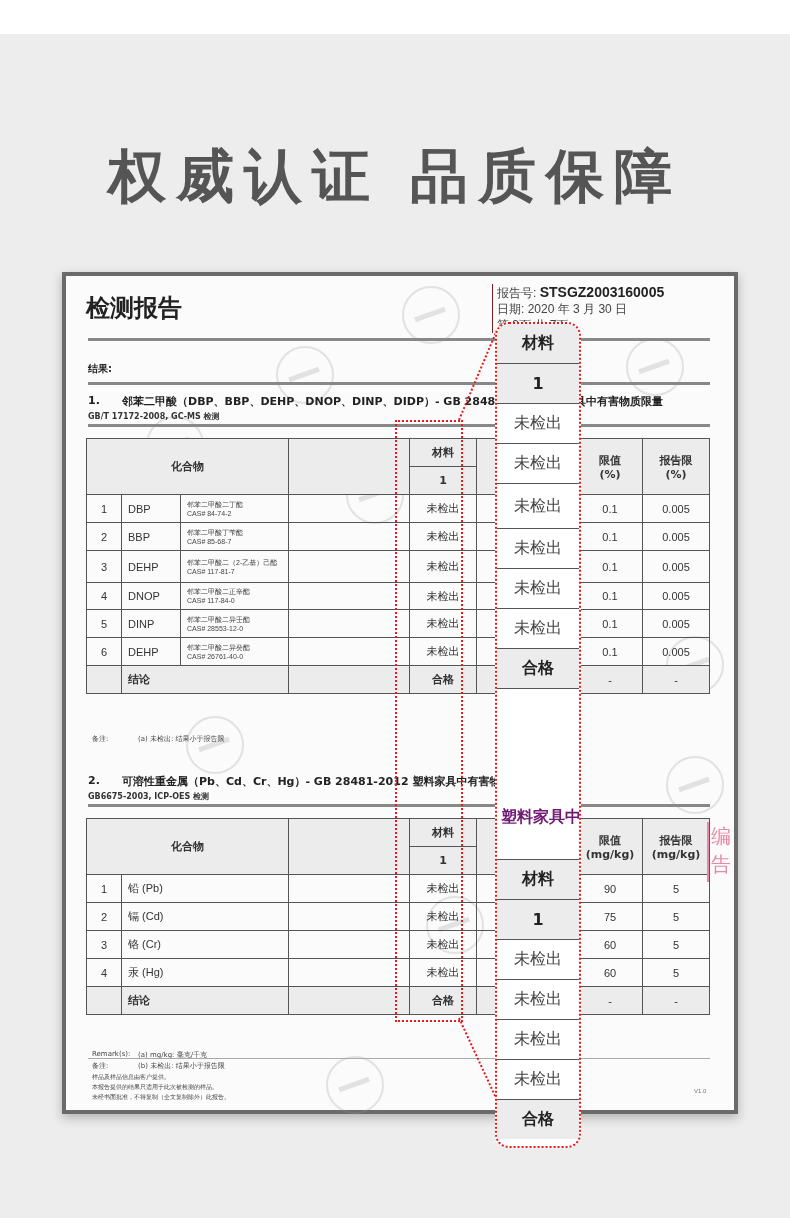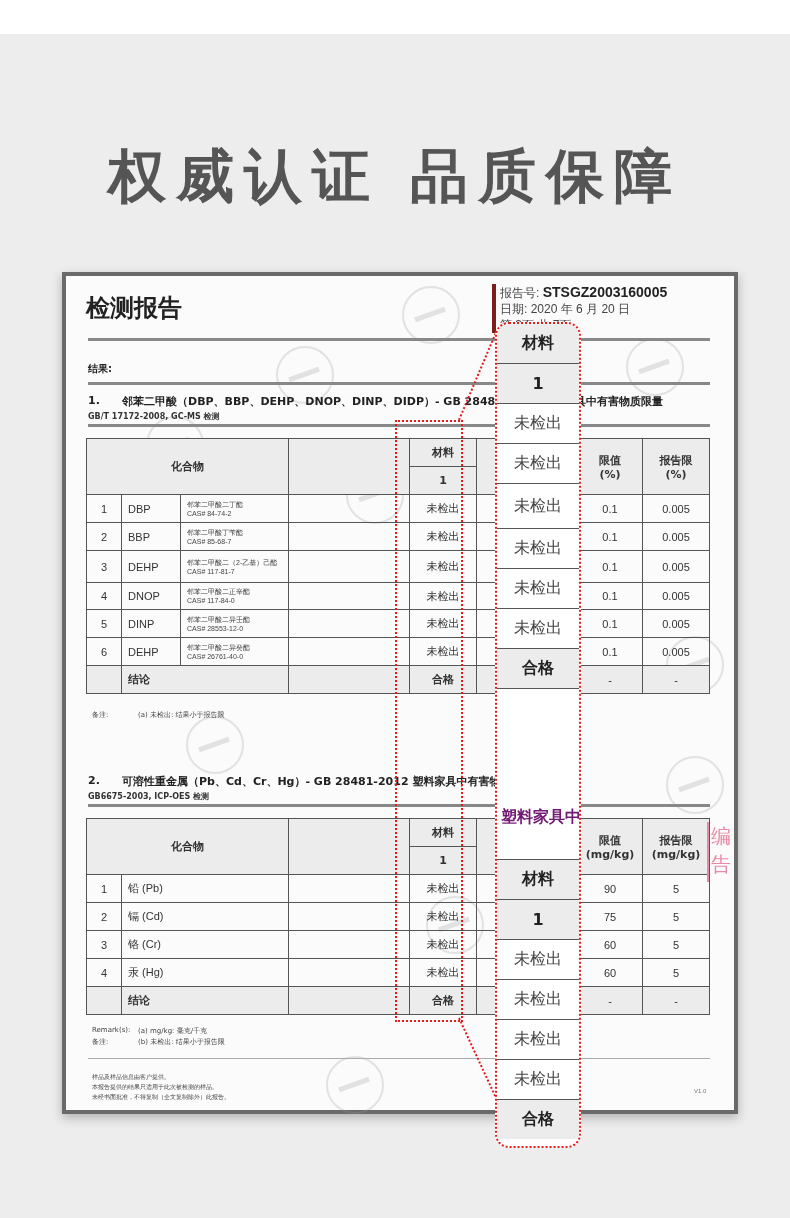--- a/index.html
+++ b/index.html
@@ -2,33 +2,33 @@
 <html><head>
 <meta charset="utf-8">
 <style>
   html,body{margin:0;padding:0;}
   body{width:790px;height:1218px;position:relative;background:#fff;font-family:"Liberation Sans","DejaVu Sans",sans-serif;overflow:hidden;}
   .bg{position:absolute;left:0;top:34px;width:790px;height:1184px;background:#ededed;}
   .headline{position:absolute;left:0;top:138px;width:790px;text-align:center;font-size:58px;font-weight:bold;color:#555;letter-spacing:10px;font-family:"DejaVu Sans",sans-serif;}
   .doc{position:absolute;left:62px;top:272px;width:668px;height:834px;background:#fbfbfb;border:4px solid #6a6a6a;box-shadow:0 4px 10px rgba(0,0,0,.25);}
   .abs{position:absolute;}
   .doc-title{left:20px;top:16px;font-size:24px;font-weight:bold;color:#222;font-family:"DejaVu Sans",sans-serif;}
-  .meta{left:426px;top:8px;font-size:12px;color:#444;line-height:16px;border-left:4px solid #7f1d1d;padding-left:4px;}
+  .meta{left:426px;top:8px;font-size:12px;color:#444;line-height:16px;border-left:1px solid #7f1d1d;padding-left:4px;}
   .meta .rn{font-weight:bold;font-size:14px;color:#222;}
   .rule{position:absolute;left:22px;width:622px;height:3px;background:#888;}
   .rule.thin{height:1px;background:#aaa;}
   .label{font-size:10px;color:#222;font-weight:bold;font-family:"DejaVu Sans",sans-serif;}
   .sec-title{font-size:11px;font-weight:bold;color:#222;font-family:"DejaVu Sans",sans-serif;}
   .sec-sub{font-size:8px;font-weight:bold;color:#333;font-family:"DejaVu Sans",sans-serif;}
   table.t{position:absolute;border-collapse:collapse;font-size:11px;color:#333;}
   table.t td{border:1px solid #555;text-align:center;padding:0;}
   table.t .hd{background:#ececec;font-weight:bold;font-family:"DejaVu Sans",sans-serif;}
   table.t .cn{font-size:7px;text-align:left;padding-left:6px;line-height:9px;color:#444;}
   table.t .nm{text-align:left;padding-left:6px;}
-  .note{font-size:7px;color:#444;font-family:"DejaVu Sans",sans-serif;}
+  .note{font-size:7px;color:#444;font-family:"DejaVu Sans",sans-serif;margin-top:24px;}
   .footer-note{font-size:6px;color:#444;line-height:10px;font-family:"DejaVu Sans",sans-serif;}
   .wm{position:absolute;width:54px;height:54px;border-radius:50%;border:2px solid rgba(150,150,150,.25);}
   .wm::after{content:"";position:absolute;left:10px;top:24px;width:32px;height:5px;background:rgba(150,150,150,.25);transform:rotate(-20deg);}
   .dot-box{position:absolute;border:2px dotted #e31b1b;}
   .mag{position:absolute;left:495px;width:82px;border:2px dotted #e31b1b;border-radius:14px;overflow:hidden;background:#fff;}
   .mag .c{height:39px;display:flex;align-items:center;justify-content:center;font-size:16px;color:#444;border-bottom:1px solid #555;font-family:"DejaVu Sans",sans-serif;}
   .mag .c.h{background:#ececec;font-weight:bold;color:#222;}
   .mag .c:last-child{border-bottom:none;}
   .stamp{position:absolute;left:707px;top:822px;width:30px;height:60px;color:#e88aa6;font-size:20px;line-height:28px;border-left:2px solid #e88aa6;padding-left:2px;font-family:"DejaVu Sans",sans-serif;}
 </style>
@@ -47,21 +47,21 @@
   <div class="wm" style="left:80px;top:140px"></div>
   <div class="wm" style="left:600px;top:360px"></div>
   <div class="wm" style="left:120px;top:440px"></div>
   <div class="wm" style="left:600px;top:480px"></div>
   <div class="wm" style="left:360px;top:620px"></div>
   <div class="wm" style="left:260px;top:780px"></div>
 
   <div class="abs doc-title">检测报告</div>
   <div class="abs meta">
     <div><span>报告号:</span> <span class="rn">STSGZ2003160005</span></div>
-    <div><span>日期:</span> <span>2020 年 6 月 20 日</span></div>
+    <div><span>日期:</span> <span>2020 年 3 月 30 日</span></div>
     <div>第 3页   共 7页</div>
   </div>
   <div class="rule" style="top:62px"></div>
   <div class="abs label" style="left:22px;top:86px">结果:</div>
   <div class="rule" style="top:106px"></div>
 
   <div class="abs sec-title" style="left:22px;top:118px">1.</div>
   <div class="abs sec-title" style="left:56px;top:118px;width:580px;white-space:nowrap;overflow:hidden">邻苯二甲酸（DBP、BBP、DEHP、DNOP、DINP、DIDP）- GB 28481-2012 塑料家具中有害物质限量</div>
   <div class="abs sec-sub" style="left:22px;top:135px">GB/T 17172-2008, GC-MS 检测</div>
   <div class="rule" style="top:148px"></div>

